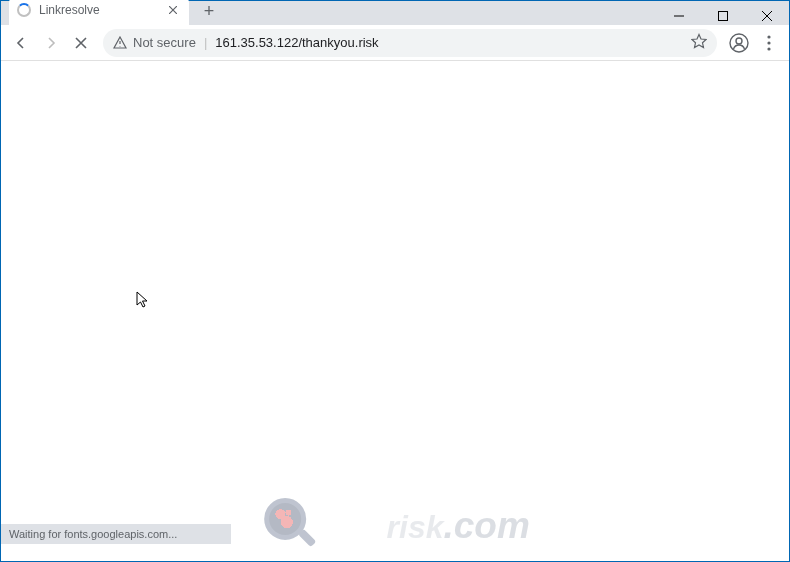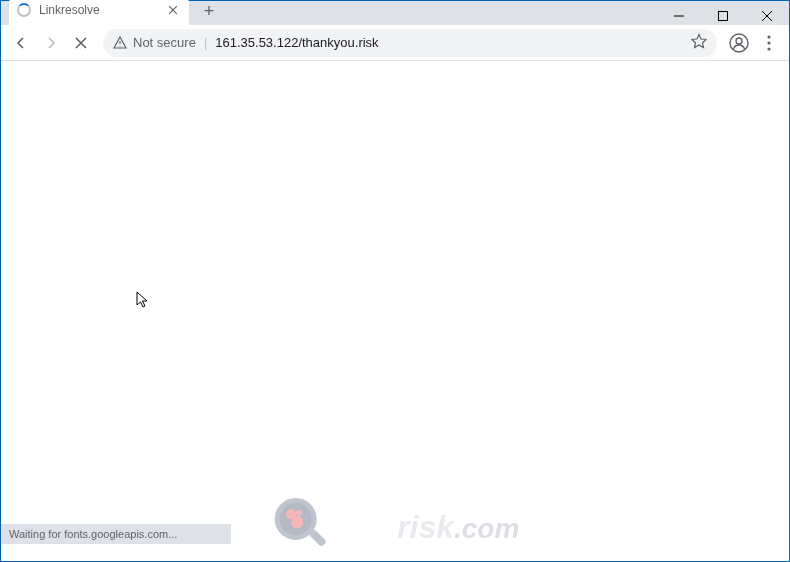--- a/index.html
+++ b/index.html
@@ -157,21 +157,21 @@
 .wm-handle {
   position: absolute; left: 38px; top: 40px;
   width: 18px; height: 8px;
   background: #4a5a7a;
   border-radius: 3px;
   transform: rotate(45deg);
 }
 .wm-text { font-size: 42px; font-weight: bold; }
 .wm-pc { color: #ffffff; }
 .wm-risk { color: #bfc5ce; font-size: 32px; }
-.wm-com { color: #9aa3b0; font-size: 28px; }
+.wm-com { color: #9aa3b0; font-size: 37px; }
 </style>
 </head>
 <body>
 
 <div class="window-frame">
 
   <div class="tab-strip">
     <div class="tab">
       <div class="tab-spinner"></div>
       <span class="tab-title">Linkresolve</span>

